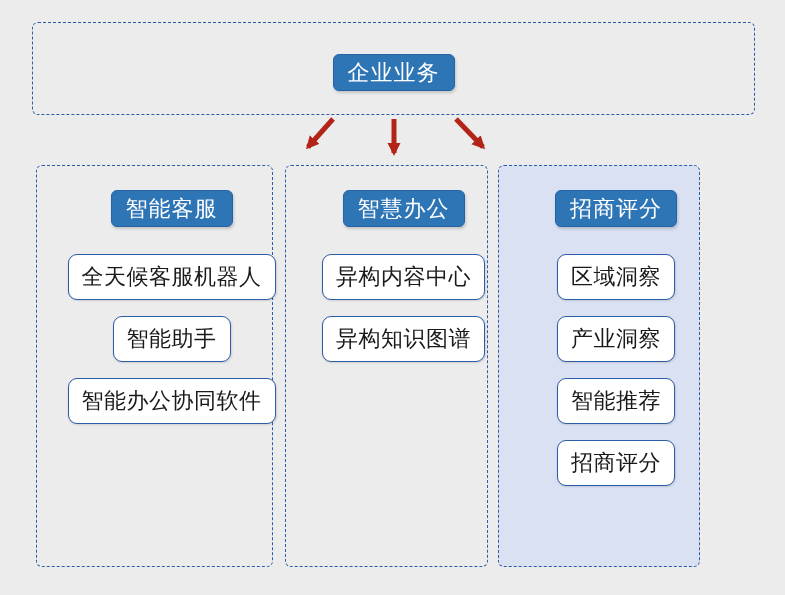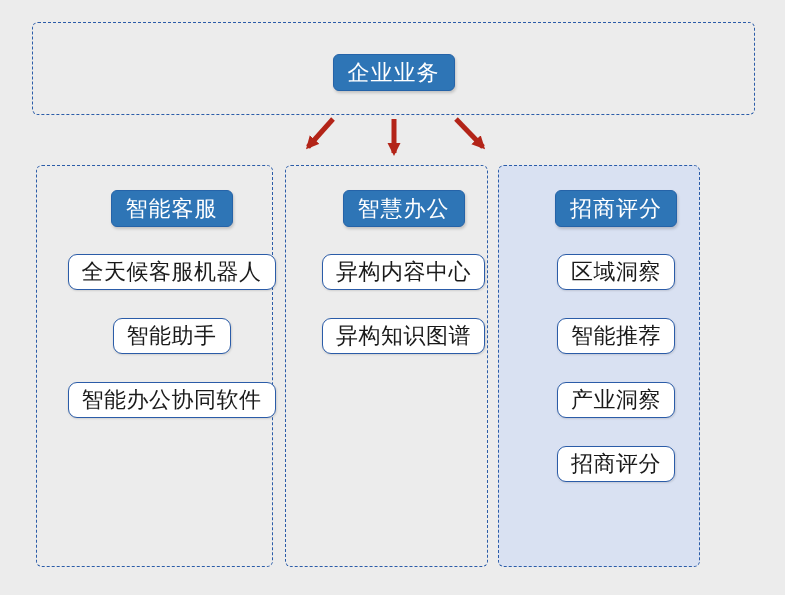--- a/index.html
+++ b/index.html
@@ -43,27 +43,27 @@
     display:flex;flex-direction:column;align-items:center;
     padding-top:24px;
     padding-left:34px;
   }
   .col .node-btn{margin-bottom:27px;}
   .col-1{left:36px;width:237px;}
   .col-2{left:285px;width:203px;}
   .col-3{left:498px;width:202px;background:var(--panel-fill,#d9e1f2);}
   .item{
     display:flex;align-items:center;justify-content:center;
-    height:36px;padding:0 13px;
+    height:46px;padding:0 13px;
     background:#ffffff;
     border:1.5px solid var(--item-border,#2b5ca8);
     border-radius:9px;
     color:var(--item-text,#1a1a1a);
     font-size:22px;letter-spacing:0.5px;
-    margin-bottom:28px;
+    margin-bottom:16px;
     box-sizing:border-box;
     box-shadow:0.5px 1px 2px rgba(0,0,0,0.12);
     white-space:nowrap;cursor:default;
   }
 </style>
 </head>
 <body>
 
 <div class="stage">
 
@@ -89,18 +89,18 @@
       <div class="item">智能办公协同软件</div>
     </div>
   <div class="col col-2">
       <div class="node-btn">智慧办公</div>
       <div class="item">异构内容中心</div>
       <div class="item">异构知识图谱</div>
     </div>
   <div class="col col-3">
       <div class="node-btn">招商评分</div>
       <div class="item">区域洞察</div>
+      <div class="item">产业洞察</div>
       <div class="item">智能推荐</div>
-      <div class="item">产业洞察</div>
       <div class="item">招商评分</div>
     </div>
 
 </div>
 
 </body></html>

